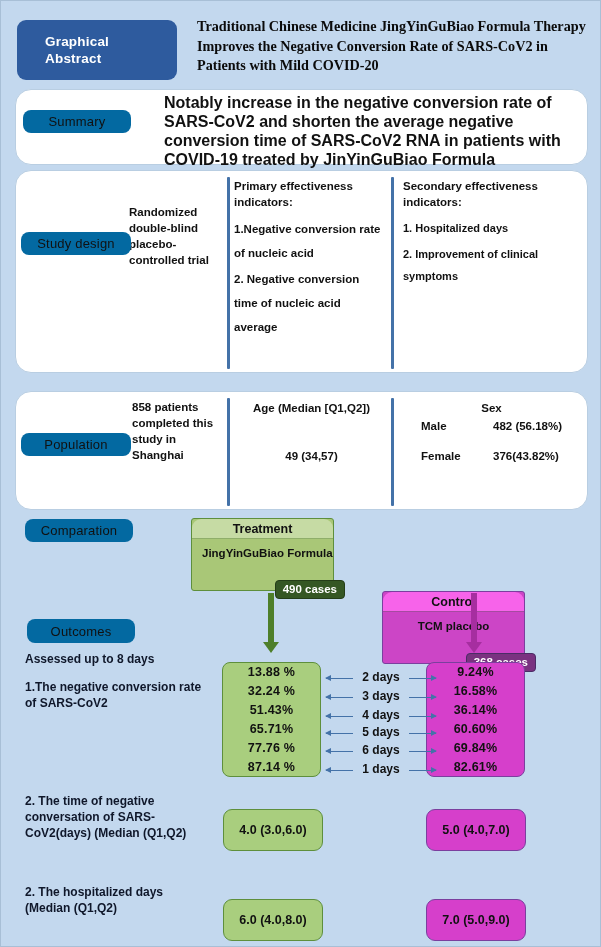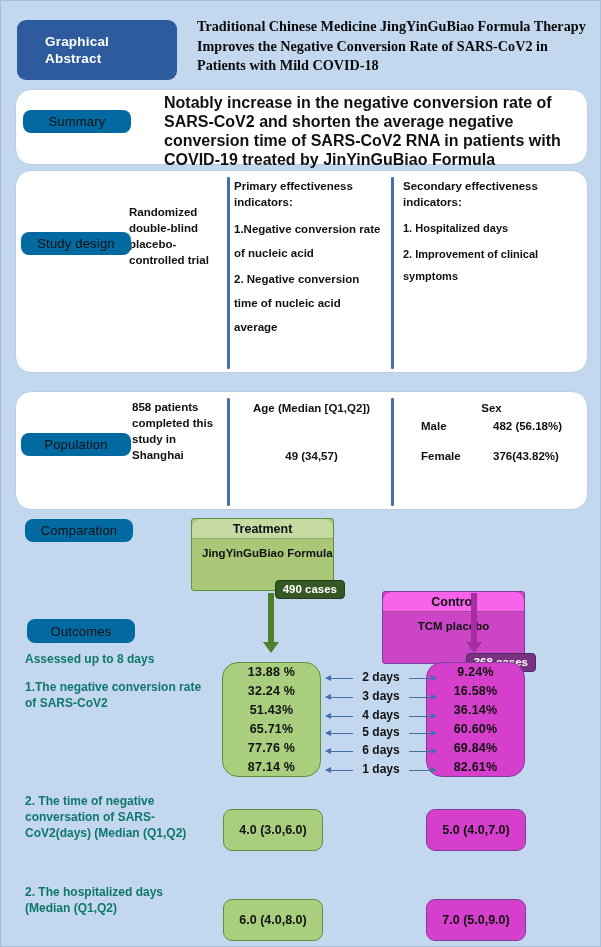--- a/index.html
+++ b/index.html
@@ -117,21 +117,21 @@
     color: #fff;
     font-size: 11.5px;
     font-weight: bold;
     padding: 2px 7px 3px 7px;
     border-radius: 4px;
     white-space: nowrap;
   }
 
   
   .res-box {
-    border-radius: 16px;
+    border-radius: 8px;
     box-sizing: border-box;
     display: flex;
     flex-direction: column;
     align-items: center;
     justify-content: center;
   }
   .res-line {
     font-size: 12.5px;
     font-weight: bold;
     color: #111;
@@ -202,34 +202,34 @@
     left: -5px;
     bottom: -9px;
     border-left: 8px solid transparent;
     border-right: 8px solid transparent;
   }
 
   .left-label {
     font-size: 12px;
     font-weight: bold;
     line-height: 16px;
-    color: #0f766e;
+    color: #0f172a;
   }
 </style>
 </head>
 <body>
 
 <div id="page">
 
   <div class="abs badge-blue" style="left:16px; top:19px; width:132px; height:60px; flex-direction:column; align-items:flex-start; justify-content:center;padding-left:28px;">
     <span>Graphical</span>
     <span>Abstract</span>
   </div>
 
-  <div class="abs title" style="left:196px; top:16px; width:390px;">Traditional Chinese Medicine JingYinGuBiao Formula Therapy Improves the Negative Conversion Rate of SARS-CoV2 in Patients with Mild COVID-18</div>
+  <div class="abs title" style="left:196px; top:16px; width:390px;">Traditional Chinese Medicine JingYinGuBiao Formula Therapy Improves the Negative Conversion Rate of SARS-CoV2 in Patients with Mild COVID-20</div>
 
   <div class="abs card" style="left:14px; top:88px; width:573px; height:76px;"></div>
   <div class="abs badge-green" style="left:22px; top:109px; width:108px; height:23px;">Summary</div>
   <div class="abs summary-txt" style="left:163px; top:92px; width:410px;">Notably increase in the  negative conversion rate of SARS-CoV2 and shorten the average negative conversion time of SARS-CoV2  RNA in patients with COVID-19 treated by JinYinGuBiao Formula</div>
 
   <div class="abs card" style="left:14px; top:169px; width:573px; height:203px;"></div>
   <div class="abs body-txt" style="left:128px; top:203px; width:90px;">Randomized double-blind placebo-controlled trial</div>
   <div class="abs badge-green" style="left:20px; top:231px; width:110px; height:23px;">Study design</div>
 
   <div class="abs vrule" style="left:226px; top:176px; height:192px;"></div>

